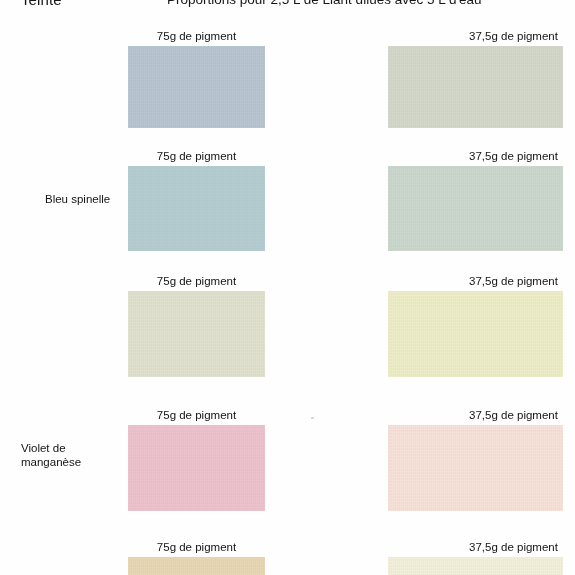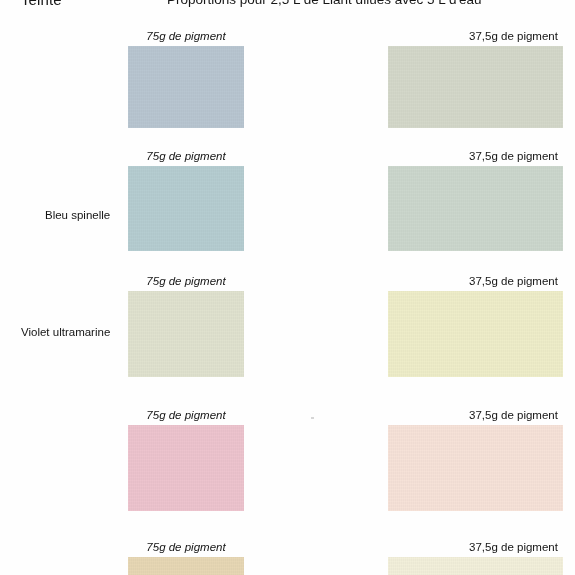--- a/index.html
+++ b/index.html
@@ -97,21 +97,21 @@
       repeating-linear-gradient(90deg, rgba(255,255,255,0.055) 0 1px, rgba(0,0,0,0.025) 1px 2px),
       repeating-linear-gradient(0deg, rgba(255,255,255,0.04) 0 1px, rgba(0,0,0,0.018) 1px 3px);
     mix-blend-mode: multiply;
     opacity: 0.55;
     pointer-events: none;
   }
   .swatch-left  { }
   .swatch-right { }
 
   
-  .col-left  { left: 128px; width: 116px; font-style: italic; }
+  .col-left  { left: 128px; width: 137px; }
   .col-right { left: 388px; width: 137px; padding-left: 38px; }
 
   
   .row-partial .swatch { height: 20px; }
 
   
   .speck {
     position: absolute;
     left: 311px;
     top: 417px;
@@ -138,48 +138,49 @@
       <div class="swatch swatch-left" style="background-color: rgb(184, 198, 209);"></div>
     </div>
 
     <div class="cell col-right" style="top:0; height:120px;">
       <div class="cell-caption">37,5g de pigment</div>
       <div class="swatch swatch-right" style="background-color: rgb(212, 216, 202);"></div>
     </div>
   </div>
 
   <div class="row" style="top:150px; height:125px;">
-    <div class="row-label" style="top:58px;padding-left:24px;">Bleu spinelle</div>
+    <div class="row-label" style="top:42px;padding-left:24px;">Bleu spinelle</div>
 
     <div class="cell col-left" style="top:0; height:125px;">
       <div class="cell-caption">75g de pigment</div>
       <div class="swatch swatch-left" style="height: 85px; background-color: rgb(181, 205, 209);"></div>
     </div>
 
     <div class="cell col-right" style="top:0; height:125px;">
       <div class="cell-caption">37,5g de pigment</div>
       <div class="swatch swatch-right" style="height: 85px; background-color: rgb(204, 215, 205);"></div>
     </div>
   </div>
 
   <div class="row" style="top:275px; height:132px;">
-    <div class="row-label" style="top:50px;">Violet ultramarine</div>
 
     <div class="cell col-left" style="top:0; height:132px;">
       <div class="cell-caption">75g de pigment</div>
       <div class="swatch swatch-left" style="height: 86px; background-color: rgb(224, 226, 207);"></div>
     </div>
 
     <div class="cell col-right" style="top:0; height:132px;">
       <div class="cell-caption">37,5g de pigment</div>
       <div class="swatch swatch-right" style="height: 86px; background-color: rgb(238, 237, 201);"></div>
     </div>
   </div>
 
   <div class="row" style="top:409px; height:128px;">
+    <div class="row-label" style="top:32px;">Violet de
+manganèse</div>
 
     <div class="cell col-left" style="top:0; height:128px;">
       <div class="cell-caption">75g de pigment</div>
       <div class="swatch swatch-left" style="height: 86px; background-color: rgb(237, 196, 206);"></div>
     </div>
 
     <div class="cell col-right" style="top:0; height:128px;">
       <div class="cell-caption">37,5g de pigment</div>
       <div class="swatch swatch-right" style="height: 86px; background-color: rgb(246, 226, 216);"></div>
     </div>

